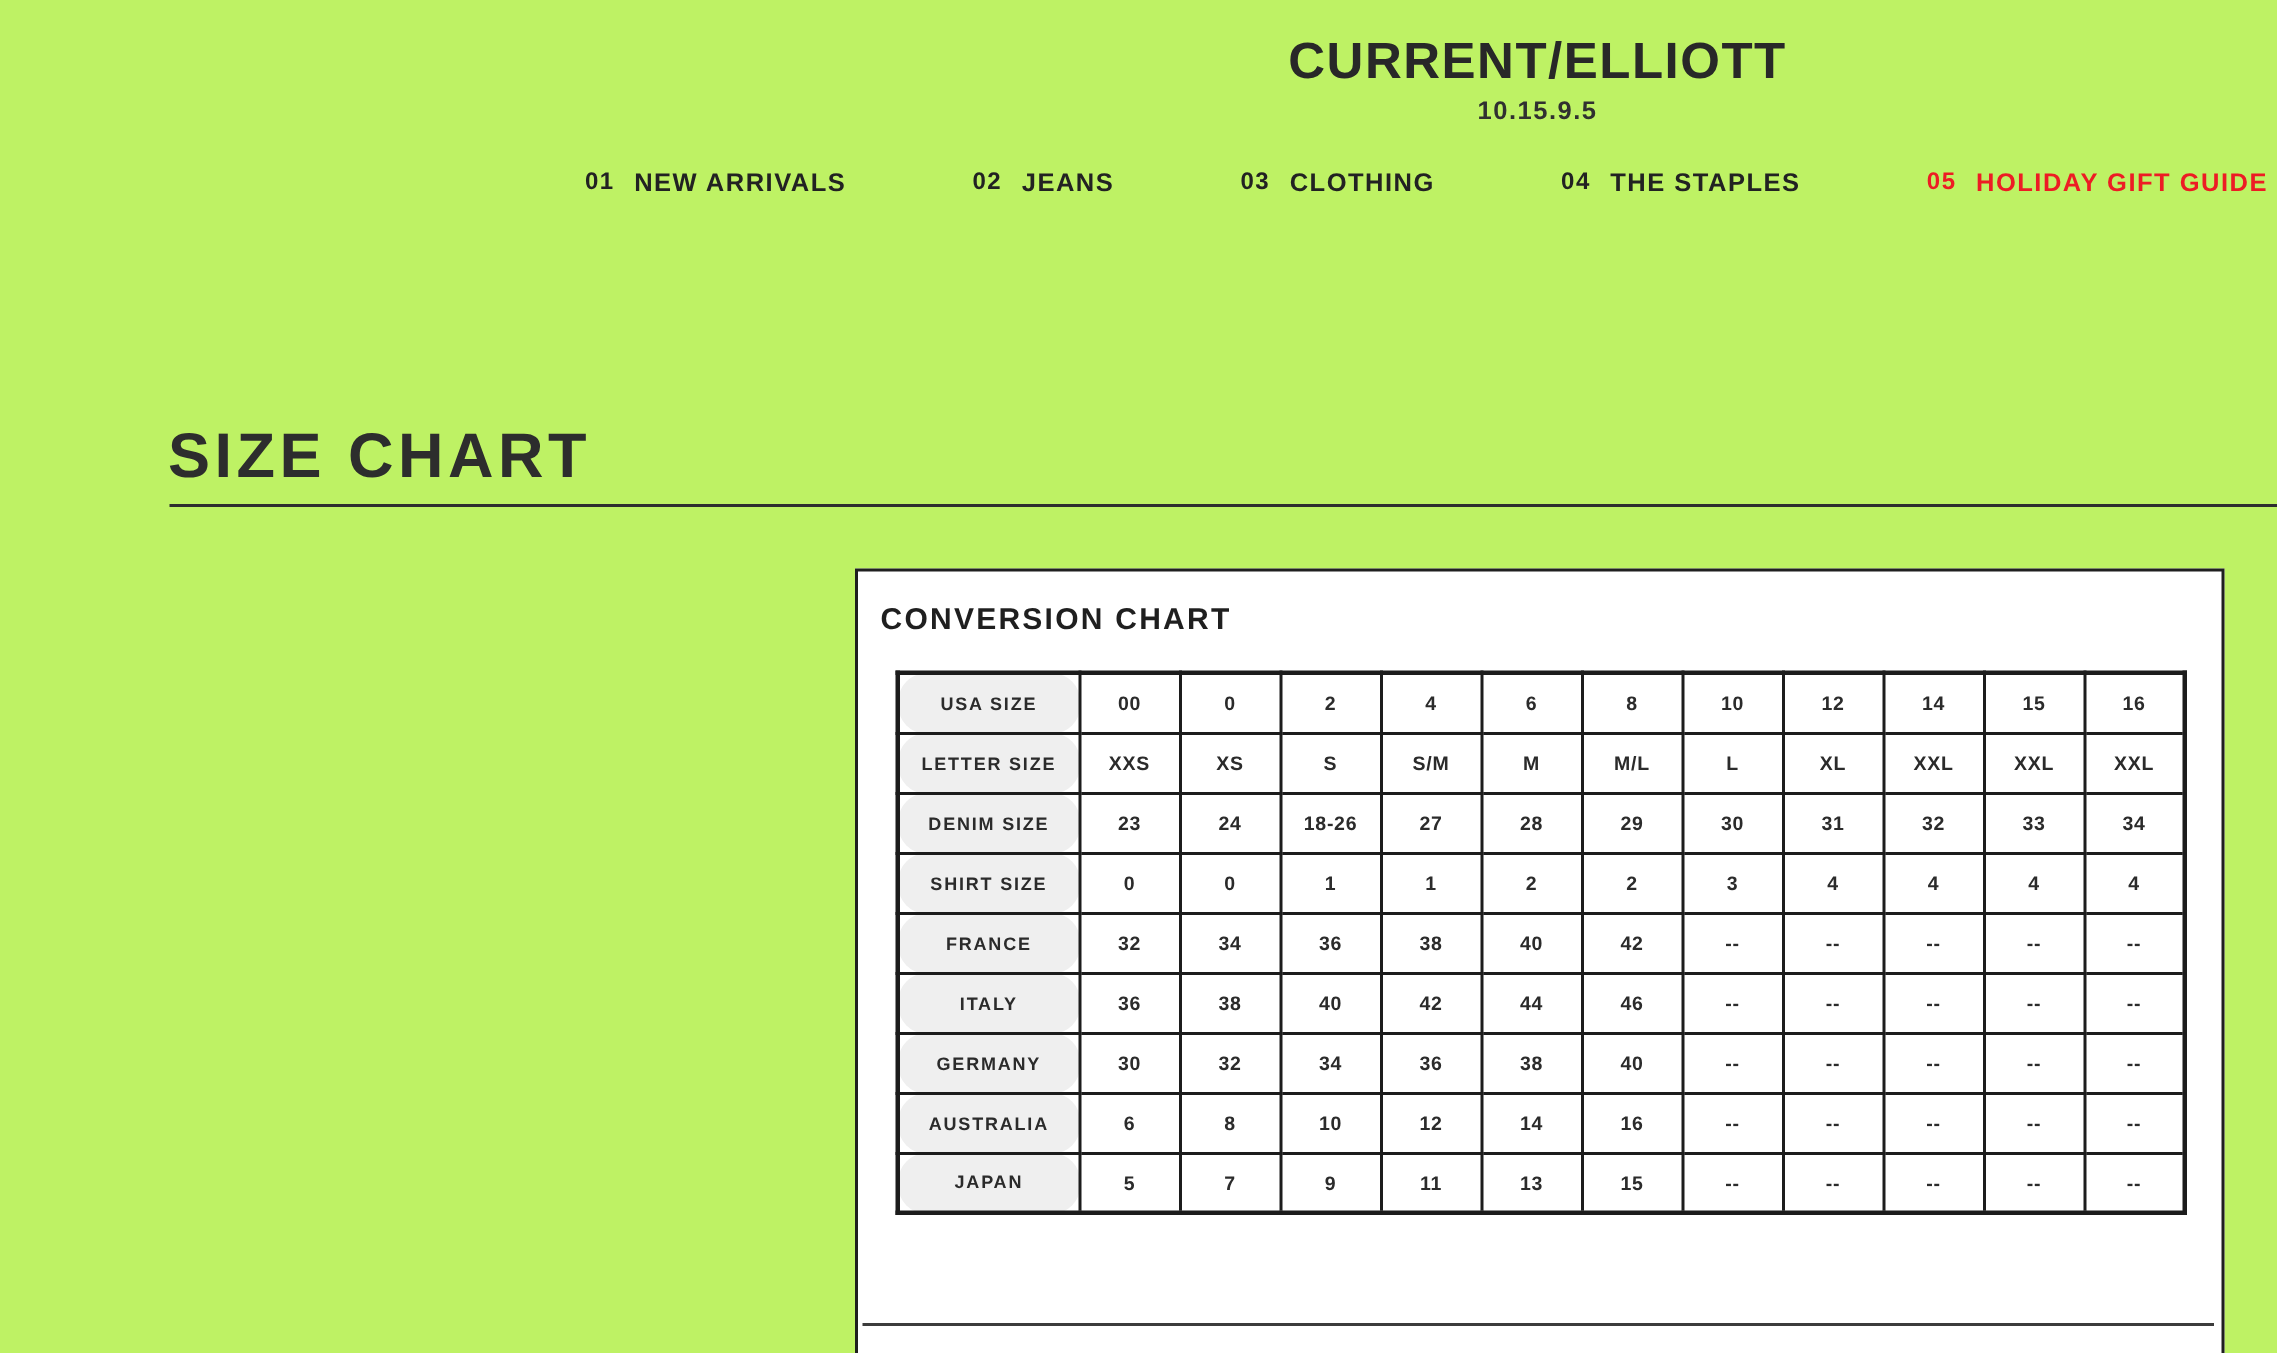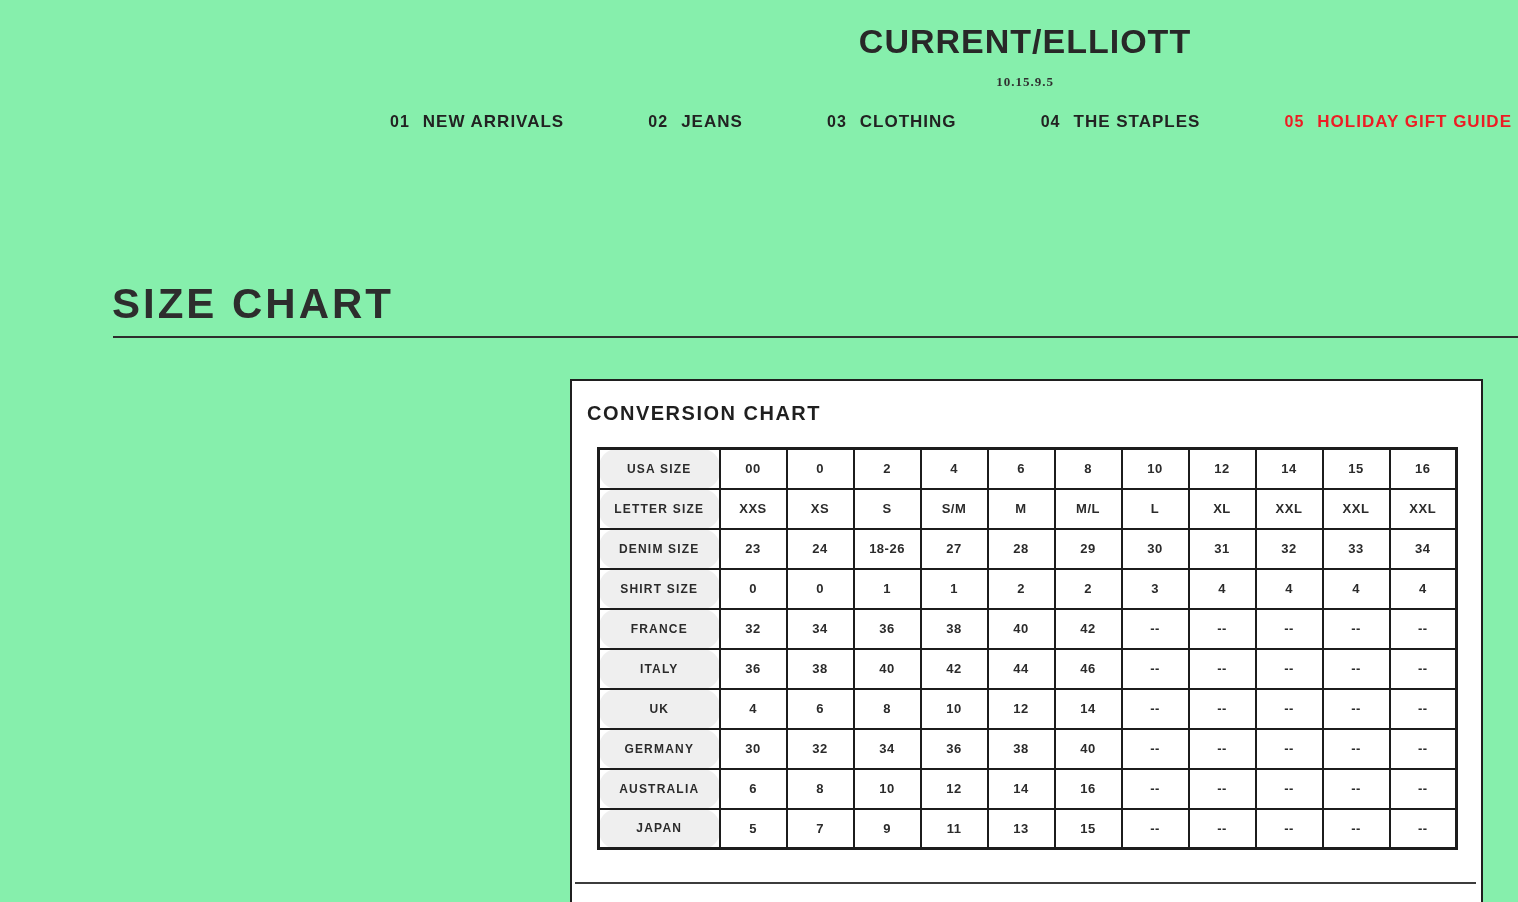--- a/index.html
+++ b/index.html
@@ -7,37 +7,37 @@
     --text-dark:#2b2b2b;
     --table-header-bg:#efefef;
     --border-dark:#1c1c1c;
   }
   *{margin:0;padding:0;box-sizing:border-box;}
   html,body{background:#fff;}
   body{font-family:"Liberation Sans", sans-serif;color:var(--text-dark);}
   .page{
     position:relative;
     width:1518px;height:902px;
-    background:#86efac;
+    background:#bef264;
     overflow:hidden;
   }
 
   
   .logo-block{
     position:absolute;left:820px;top:22px;width:410px;
     text-align:center;cursor:pointer;
   }
   .logo-text{
     font-size:34px;font-weight:bold;letter-spacing:1px;
     color:#282828;white-space:nowrap;
   }
   .logo-tagline{
-    margin-top:13px;
-    font-family:Liberation Serif, serif;
-    font-size:13px;font-weight:bold;letter-spacing:1px;
+    margin-top:3px;
+    font-family:Liberation Sans, sans-serif;
+    font-size:17px;font-weight:bold;letter-spacing:1px;
     color:#303030;
   }
 
   
   .nav{
     position:absolute;left:390px;top:112px;width:1122px;
     display:flex;justify-content:space-between;align-items:baseline;
   }
   .nav-item{
     display:flex;align-items:center;gap:13px;
@@ -226,34 +226,20 @@
             <td>42</td>
             <td>44</td>
             <td>46</td>
             <td>--</td>
             <td>--</td>
             <td>--</td>
             <td>--</td>
             <td>--</td>
           </tr>
           <tr>
-            <th>UK</th>
-            <td>4</td>
-            <td>6</td>
-            <td>8</td>
-            <td>10</td>
-            <td>12</td>
-            <td>14</td>
-            <td>--</td>
-            <td>--</td>
-            <td>--</td>
-            <td>--</td>
-            <td>--</td>
-          </tr>
-          <tr>
             <th>GERMANY</th>
             <td>30</td>
             <td>32</td>
             <td>34</td>
             <td>36</td>
             <td>38</td>
             <td>40</td>
             <td>--</td>
             <td>--</td>
             <td>--</td>

